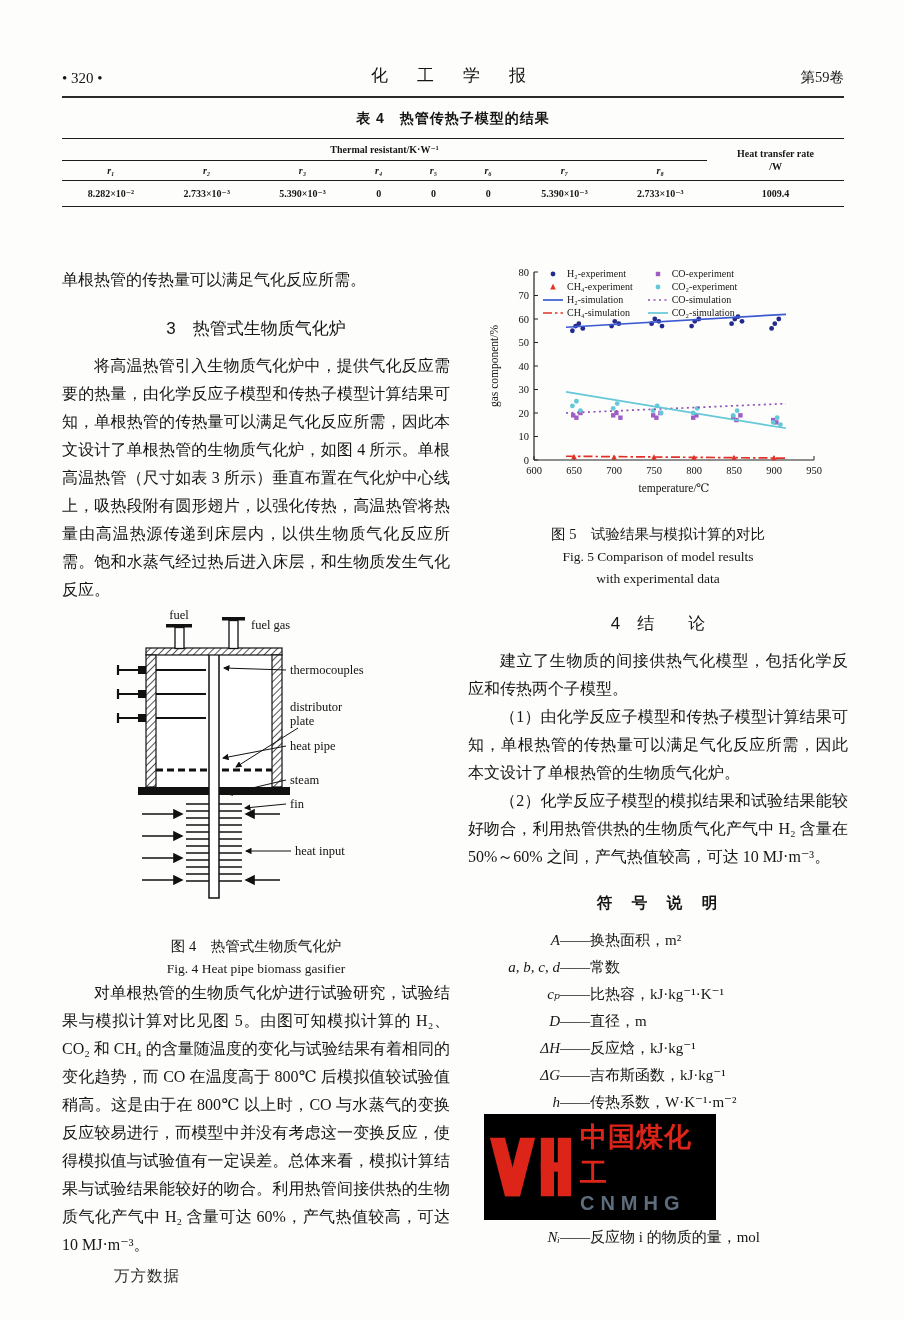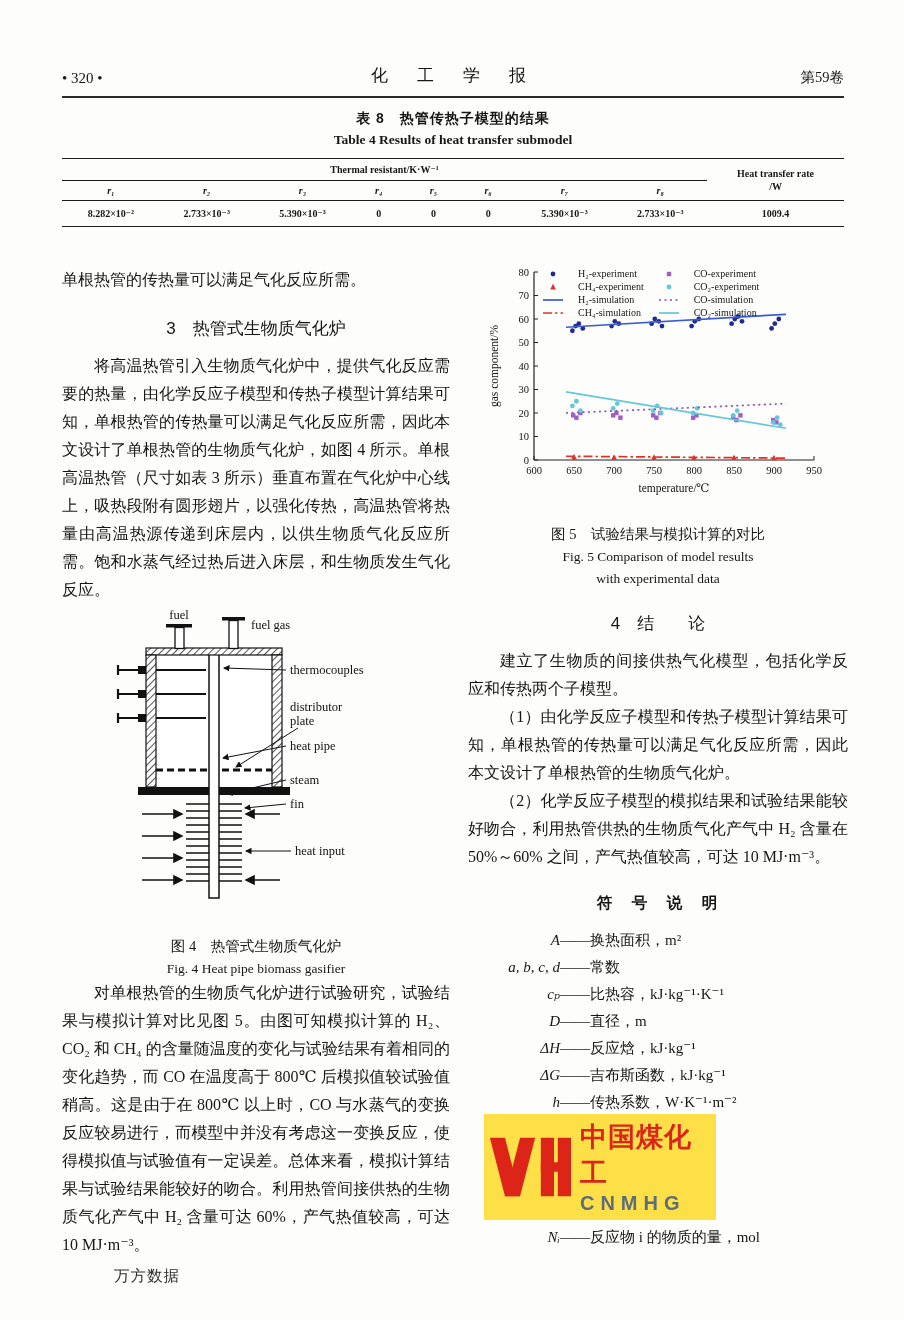--- a/index.html
+++ b/index.html
@@ -41,31 +41,31 @@
     font-size:17px; margin:21px 0 9px; text-align:center; }
   
   .fig4 { text-align:center; margin-top:4px; }
   .gasifier text { font-family:"Liberation Serif","DejaVu Serif",serif; font-size:12.5px; fill:#111; }
   .fig-cap-cn { text-align:center; font-size:14.5px; margin-top:8px; line-height:22px; }
   .fig-cap-en { text-align:center; font-size:13.5px; margin-top:2px; line-height:20px; }
   .chart-box { position:relative; width:344px; margin:0 auto; }
   .legend { position:absolute; left:56px; top:2px; display:grid;
     grid-template-columns:auto auto; column-gap:14px; row-gap:1px;
     font-size:10px; line-height:12px; }
-  .lg-item { display:flex; align-items:center; gap:14px; white-space:nowrap; }
+  .lg-item { display:flex; align-items:center; gap:3px; white-space:nowrap; }
   .lg-swatch { flex:0 0 auto; }
   
   .sym-head { text-align:center; font-weight:700; font-size:15.5px; letter-spacing:2px;
     font-family:"Liberation Sans","DejaVu Sans",sans-serif; margin:18px 0 10px; }
   .sym-row { display:flex; min-height:27px; line-height:27px; font-size:15px; text-align:left; }
   .sym { width:92px; text-align:right; font-style:italic; flex:0 0 auto; }
   .sym-desc { flex:1; }
   
   .watermark { position:absolute; left:484px; top:1114px; width:232px;
-    background:#fde047; display:flex; align-items:center; gap:9px; padding:5px 4px; }
+    background:#000000; display:flex; align-items:center; gap:9px; padding:5px 4px; }
   .wm-text { display:flex; flex-direction:column; }
   .wm-cn { font-size:27px; font-weight:700; letter-spacing:1px;
     font-family:"Liberation Sans","DejaVu Sans",sans-serif; }
   .wm-en { font-size:20px; font-weight:700; letter-spacing:6px; margin-top:1px;
     font-family:"Liberation Sans","DejaVu Sans",sans-serif; }
   
   .footer { position:absolute; left:92px; top:1266px; font-size:15.5px; letter-spacing:1px;
     color:#2e2e2e; font-family:"Liberation Sans","DejaVu Sans",sans-serif;margin-left:22px; }
 </style>
 </head>
@@ -73,22 +73,21 @@
 
 <div class="page">
 
   <div class="header">
     <span class="pageno">• 320 •</span>
     <span class="journal">化　工　学　报</span>
     <span class="vol">第59卷</span>
   </div>
 
   <div class="tbl-wrap">
-    <div class="tbl-cap-cn">表 8　热管传热子模型的结果</div>
-    <div class="tbl-cap-en">Table 4   Results of heat transfer submodel</div>
+    <div class="tbl-cap-cn">表 4　热管传热子模型的结果</div>
     <table class="t4">
       <colgroup>
         <col style="width:12.5%">
           <col style="width:12%">
           <col style="width:12.5%">
         <col style="width:7%">
           <col style="width:7%">
           <col style="width:7%">
         <col style="width:12.5%">
           <col style="width:12%">

